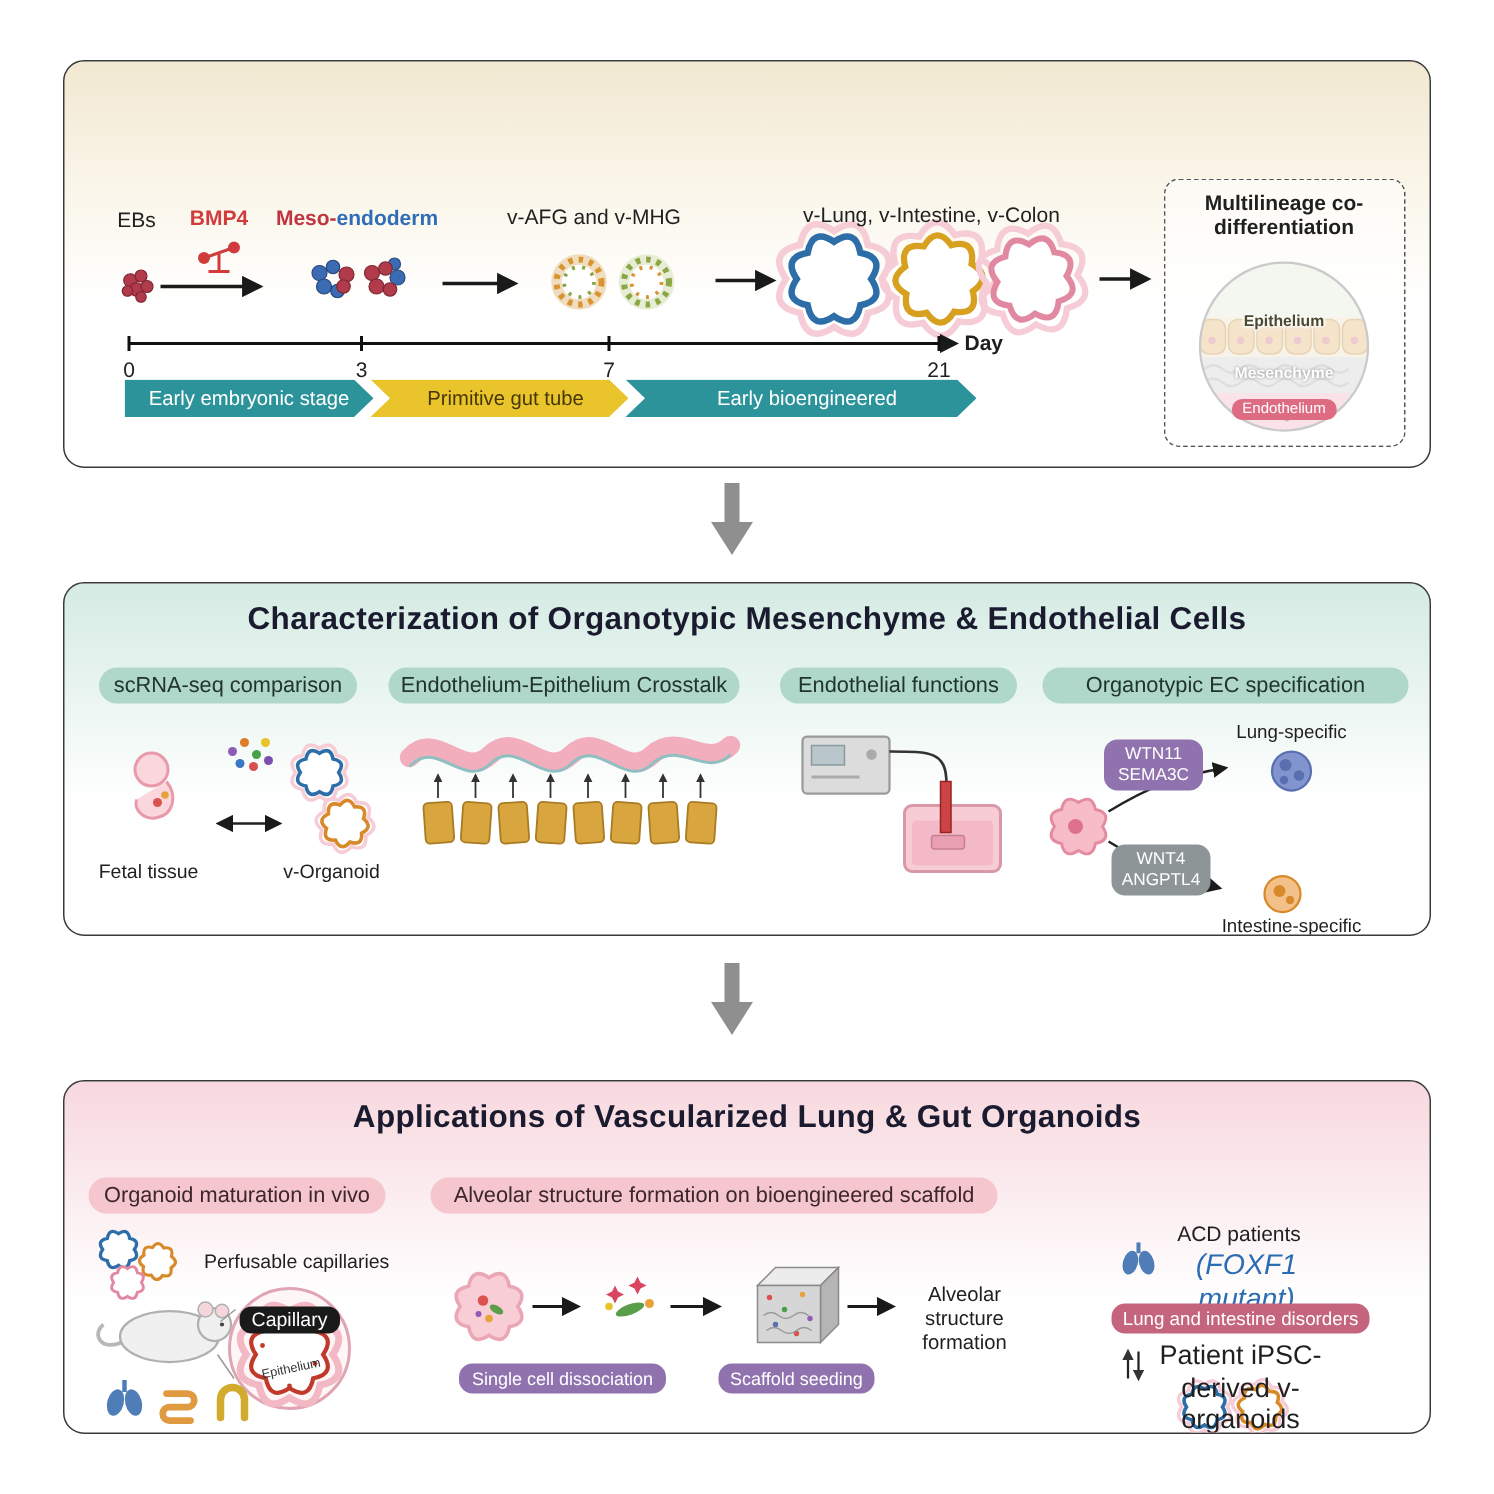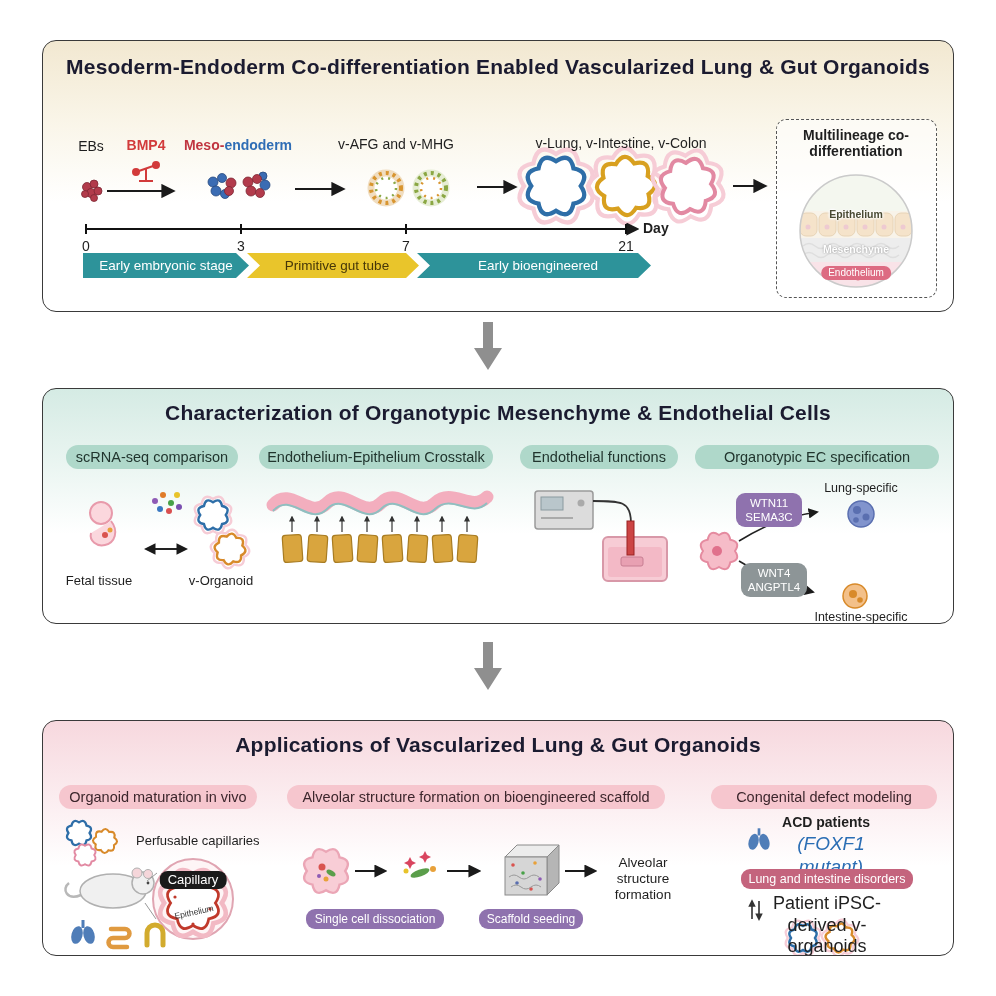--- a/index.html
+++ b/index.html
@@ -50,21 +50,20 @@
       </marker>
     <marker id="ahs" viewBox="0 0 8 8" refX="6" refY="4" markerWidth="5" markerHeight="5" orient="auto">
         <path d="M0,0 L8,4 L0,8 Z" fill="#333"></path>
       </marker>
   </defs>
 </svg>
 
 <div class="canvas">
 
   <div class="panel" id="panel1">
-    <div class="ptitle" style="top:14px">Mesoderm-Endoderm Co-differentiation  Enabled Vascularized Lung &amp; Gut Organoids</div>
 
     <svg class="art" width="912" height="272">
 
       <g fill="#b23b4b" stroke="#7e2733" stroke-width="0.8">
         <circle cx="44" cy="146" r="4.5"></circle>
           <circle cx="51" cy="143" r="4"></circle>
           <circle cx="48" cy="152" r="4.5"></circle>
         <circle cx="55" cy="150" r="4"></circle>
           <circle cx="42" cy="153" r="3.5"></circle>
           <circle cx="51" cy="157" r="3.5"></circle>
@@ -314,21 +313,20 @@
 
   <svg class="abs" style="left:471px; top:642px" width="34" height="50">
     <polygon points="12,0 22,0 22,26 31,26 17,48 3,26 12,26" fill="#8f8f8f"></polygon>
   </svg>
 
   <div class="panel" id="panel3">
     <div class="ptitle" style="top:12px">Applications of Vascularized Lung &amp; Gut Organoids</div>
 
     <div class="sect-pill p3pill" style="left:16px;  top:64px; width:198px">Organoid maturation in vivo</div>
     <div class="sect-pill p3pill" style="left:244px; top:64px; width:378px">Alveolar structure formation on bioengineered scaffold</div>
-    <div class="sect-pill p3pill" style="left:668px; top:64px; width:226px">Congenital defect modeling</div>
 
     <svg class="art" width="912" height="236">
 
       <g>
         <use href="#blob" transform="translate(36,112) scale(0.66)" fill="#fff" stroke="#2e6ea8" stroke-width="3.4"></use>
         <use href="#blob" transform="translate(62,120) scale(0.62) rotate(25)" fill="#fff" stroke="#d88a2a" stroke-width="3.4"></use>
         <use href="#blob" transform="translate(42,134) scale(0.58) rotate(45)" fill="#fff" stroke="#e289a2" stroke-width="3.4"></use>
       </g>
 
       <g>
@@ -408,19 +406,19 @@
     </svg>
 
     <div class="lbl" style="left:93px; top:112px; width:140px; font-size:13px; text-align:left">Perfusable capillaries</div>
     <div class="lbl ctr" style="left:150px; top:150px; font-size:13px; color:#fff; background:#1a1a1a; border-radius:8px; padding:1px 8px">Capillary</div>
     <div class="lbl ctr" style="left:151px; top:186px; font-size:8.5px; color:#333; transform:translateX(-50%) rotate(-12deg)">Epithelium</div>
 
     <div class="lbl" style="left:560px; top:134px; width:80px; font-size:13.5px">Alveolar structure formation</div>
     <div class="mini-pill purple" style="left:263px; top:188px; width:138px; height:20px; font-size:12px">Single cell dissociation</div>
     <div class="mini-pill purple" style="left:436px; top:188px; width:104px; height:20px; font-size:12px">Scaffold seeding</div>
 
-    <div class="lbl" style="left:723px; top:93px; width:120px; font-weight:bold">ACD patients</div>
+    <div class="lbl" style="left:723px; top:93px; width:120px; font-weight:normal">ACD patients</div>
     <div class="lbl" style="left:728px; top:112px; width:120px; font-size:19px; font-style:italic; color:#2a6db4">(FOXF1 mutant)</div>
     <div class="mini-pill rose" style="left:698px; top:148px; width:172px; height:20px; font-size:12.5px">Lung and intestine disorders</div>
     <div class="lbl" style="left:724px; top:172px; width:120px; font-size:18px">Patient iPSC-derived v-organoids</div>
   </div>
 
 </div>
 
 </body></html>

